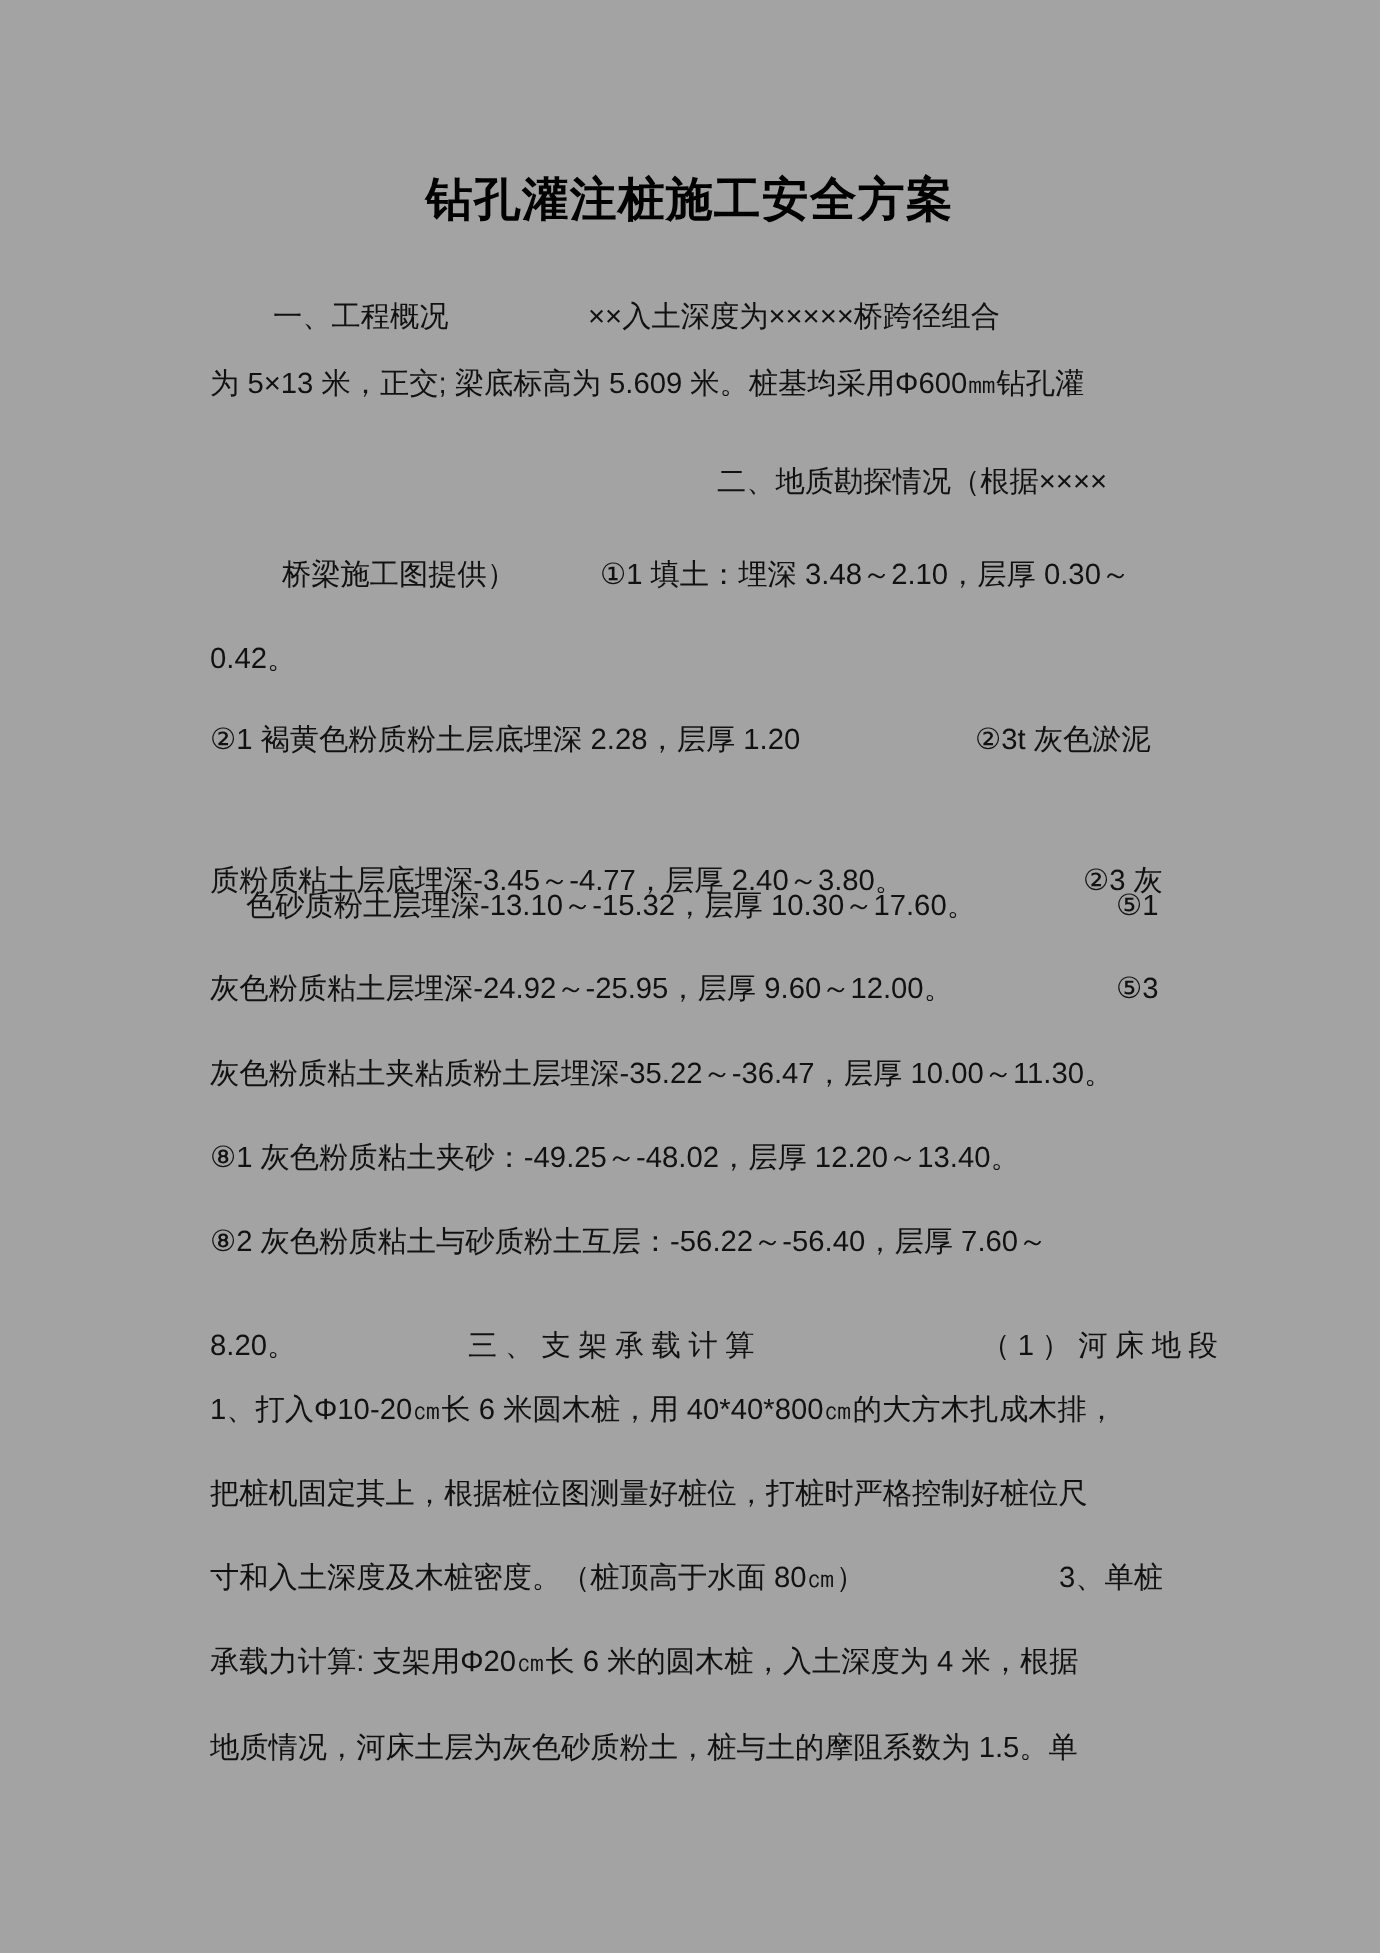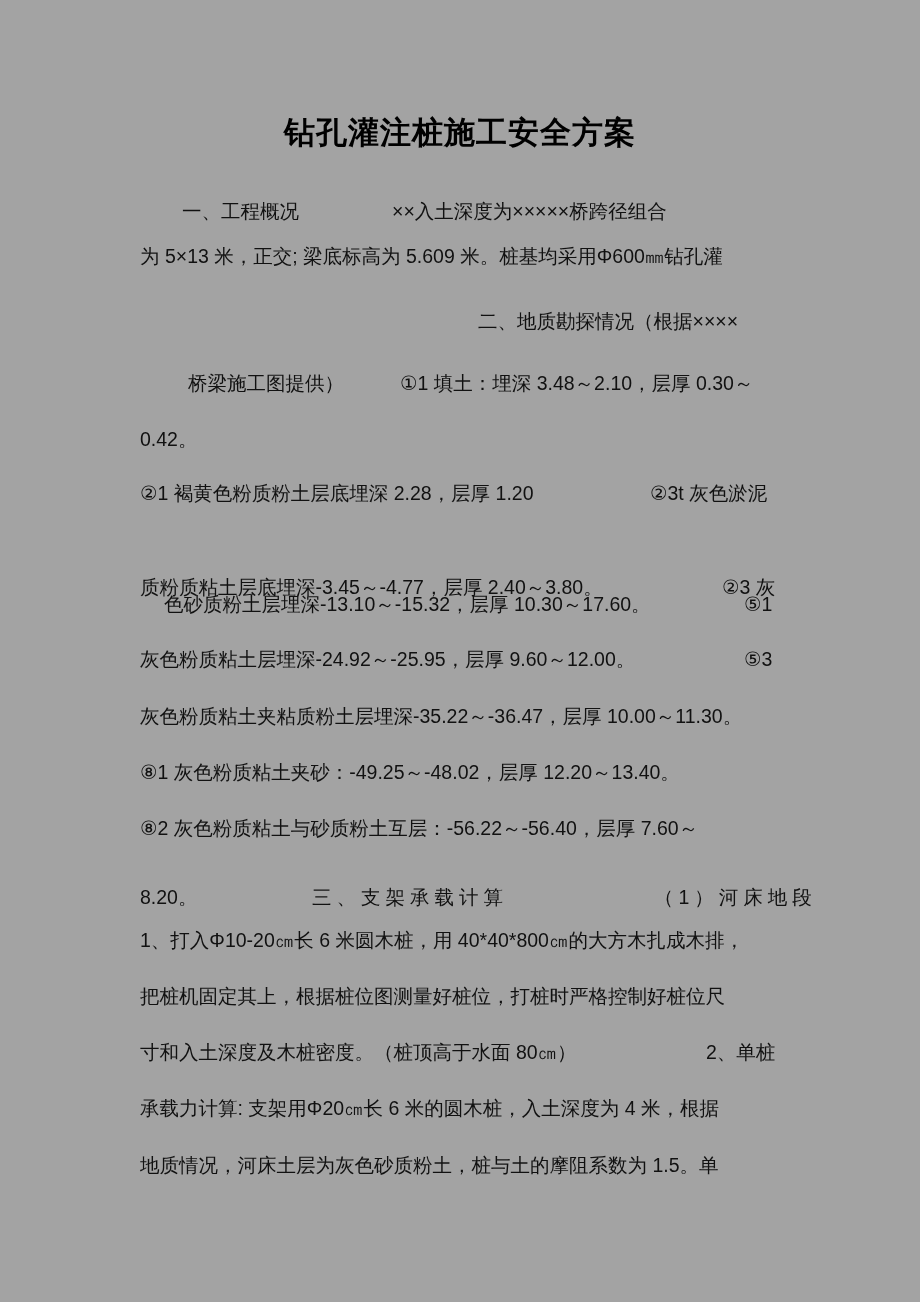--- a/index.html
+++ b/index.html
@@ -68,21 +68,21 @@
         <span class="seg spaced" style="left: 482px; margin-left: 32px;">（1）河床地段</span>
       </div>
       <div class="line" style="top: 925px;">
         <span class="seg" style="left: 0px;">1、打入Φ10-20㎝长 6 米圆木桩，用 40*40*800㎝的大方木扎成木排，</span>
       </div>
       <div class="line" style="top: 981px;">
         <span class="seg" style="left: 0px;">把桩机固定其上，根据桩位图测量好桩位，打桩时严格控制好桩位尺</span>
       </div>
       <div class="line" style="top: 1037px;">
         <span class="seg" style="left: 0px;">寸和入土深度及木桩密度。（桩顶高于水面 80㎝）</span>
-        <span class="seg" style="left: 566px;">2、单桩</span>
+        <span class="seg" style="left: 566px;">3、单桩</span>
       </div>
       <div class="line" style="top: 1093px;">
         <span class="seg" style="left: 0px;">承载力计算: 支架用Φ20㎝长 6 米的圆木桩，入土深度为 4 米，根据</span>
       </div>
       <div class="line" style="top: 1150px;">
         <span class="seg" style="left: 0px;">地质情况，河床土层为灰色砂质粉土，桩与土的摩阻系数为 1.5。单</span>
       </div>
     </div>
 </div>
 

